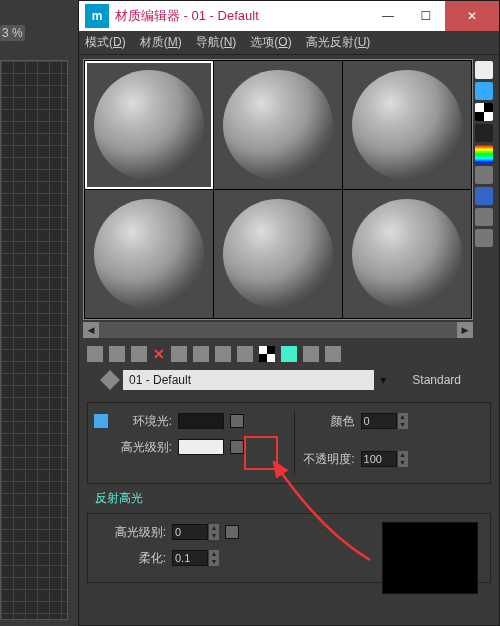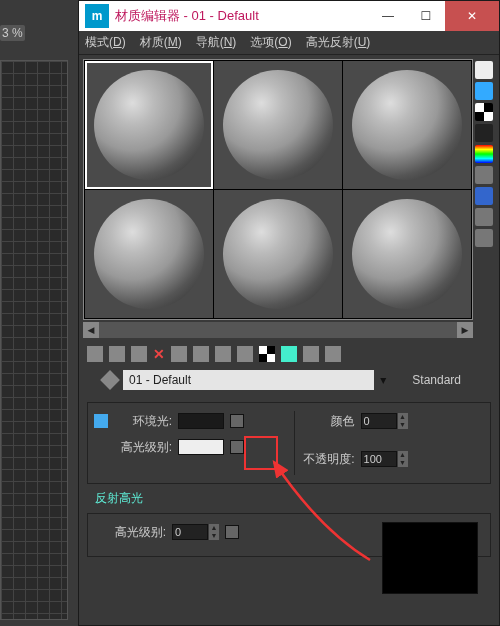--- a/index.html
+++ b/index.html
@@ -210,20 +210,30 @@
         <div class="plabel" style="width:72px">高光级别:</div>
         <div class="spinner">
           <input value="0" style="">
           <div class="spin-btns">
               <div>▲</div>
               <div>▼</div>
             </div>
         </div>
         <div class="small-sw"></div>
       </div>
+      <div class="prow">
+        <div class="plabel" style="width:72px">柔化:</div>
+        <div class="spinner">
+          <input value="0.1" style="">
+          <div class="spin-btns">
+              <div>▲</div>
+              <div>▼</div>
+            </div>
+        </div>
+      </div>
     </div>
   </div>
 
 </div>
 
 <div class="preview-box"></div>
 
 <div class="red-box red1"></div>
 
 <svg class="arrow-svg">

